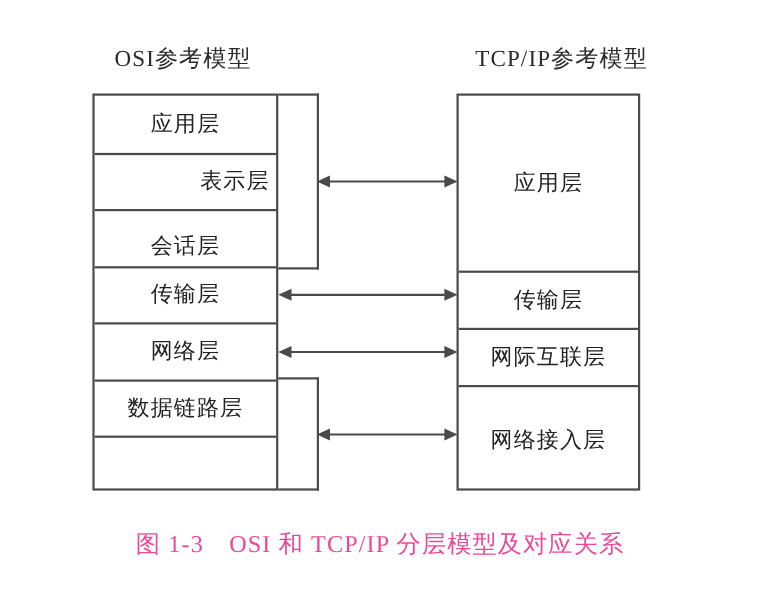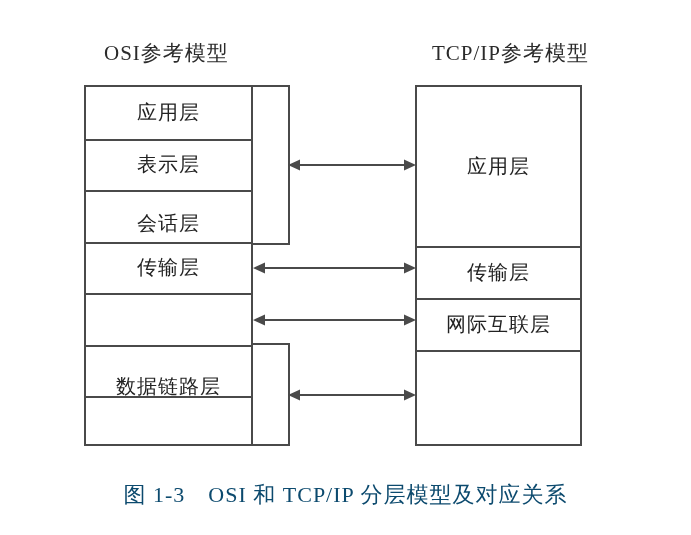--- a/index.html
+++ b/index.html
@@ -70,56 +70,59 @@
   
   .arrow{position:absolute;height:14px;}
   .arrow svg{display:block;overflow:visible;}
 
   
   #caption{
     position:absolute;left:0;top:480px;width:691px;
     text-align:center;
     font-size:22px;
     letter-spacing:1px;
-    color:#0c4a6e;
+    color:#ec4899;
     white-space:nowrap;
   }
 </style>
 </head>
 <body>
 
 <div id="canvas">
 
   <div class="title" id="title-osi">OSI参考模型</div>
   <div class="title" id="title-tcp">TCP/IP参考模型</div>
 
   <div class="stack" id="osi-stack">
     <div class="osi-row" style="top:0px;height:51.5px;">
       <span>应用层</span>
     </div>
     <div class="rowline" style="top:51.5px;"></div>
 
-    <div class="osi-row" style="top:51.5px;height:51.5px;">
+    <div class="osi-row" style="top:51.5px;height:51.5px;margin-left:45px;">
       <span>表示层</span>
     </div>
     <div class="rowline" style="top:103px;"></div>
 
     <div class="osi-row" style="top:103px;height:66px;">
       <span>会话层</span>
     </div>
     <div class="rowline" style="top:154.5px;"></div>
 
     <div class="osi-row" style="top:154.5px;height:51.5px;">
       <span>传输层</span>
     </div>
     <div class="rowline" style="top:206px;"></div>
 
+    <div class="osi-row" style="top:206px;height:51.5px;">
+      <span>网络层</span>
+    </div>
     <div class="rowline" style="top:257.5px;"></div>
 
-    <div class="osi-row" style="top:274px;height:51.5px;">
+    <div class="osi-row" style="top:258px;height:51.5px;">
       <span>数据链路层</span>
     </div>
     <div class="rowline" style="top:309px;"></div>
 
   </div>
 
   <div class="bracket" id="bracket-top"></div>
   <div class="bracket" id="bracket-bottom"></div>
 
   <div class="stack" id="tcp-stack">
@@ -131,20 +134,23 @@
     <div class="tcp-row" style="top:159px;height:52px;">
       <span>传输层</span>
     </div>
     <div class="rowline" style="top:211px;"></div>
 
     <div class="tcp-row" style="top:211px;height:52px;font-family:Liberation Serif, serif;">
       <span>网际互联层</span>
     </div>
     <div class="rowline" style="top:263px;"></div>
 
+    <div class="tcp-row" style="top:263px;height:98px;">
+      <span>网络接入层</span>
+    </div>
   </div>
 
   <div class="arrow" style="left:288px;top:158px;width:128px;">
     <svg width="128" height="14" viewBox="0 0 128 14">
       <line x1="8" y1="7" x2="120" y2="7" stroke="#4a4a4a" stroke-width="2"></line>
       <polygon points="0,7 12,1.5 12,12.5" fill="#4a4a4a"></polygon>
       <polygon points="128,7 116,1.5 116,12.5" fill="#4a4a4a"></polygon>
     </svg>
   </div>
 

